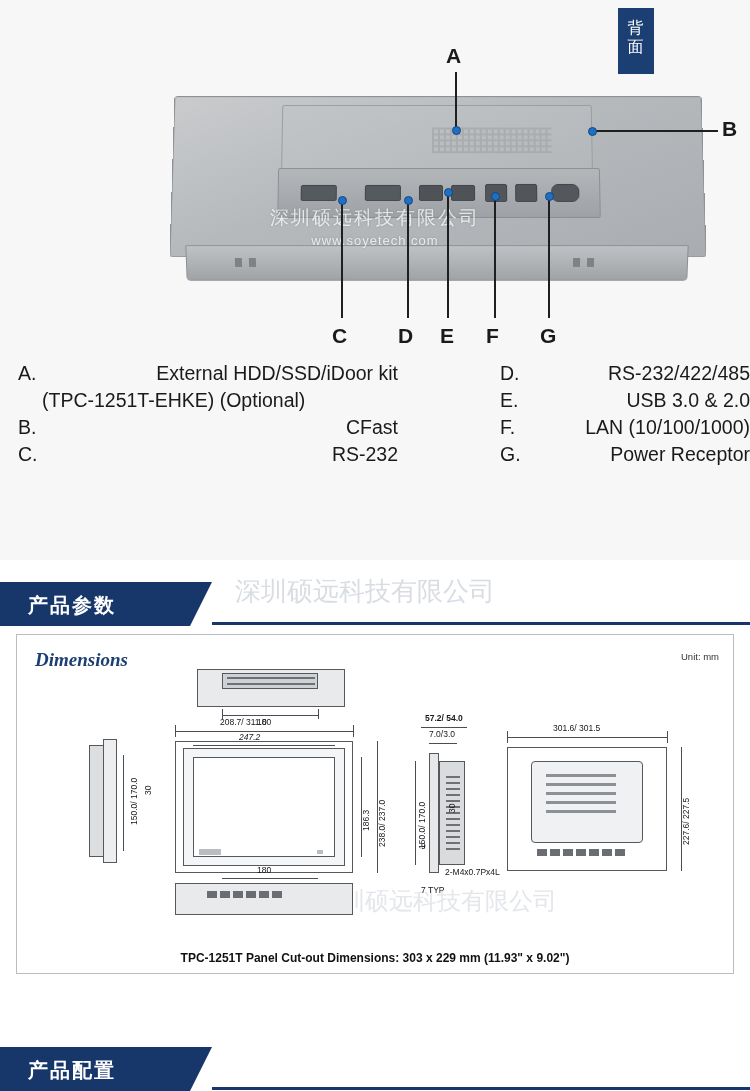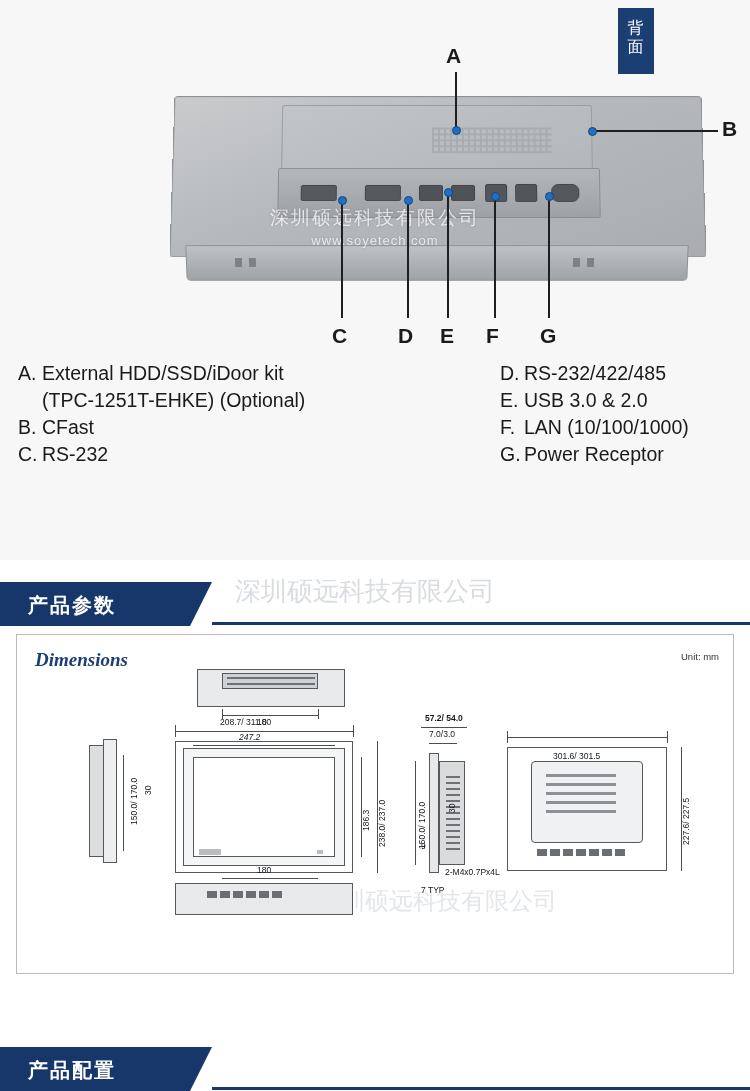--- a/index.html
+++ b/index.html
@@ -170,21 +170,21 @@
     line-height: 27px;
   }
   .legend-col {
     position: absolute;
     top: 0;
   }
   .legend-col.left { left: 18px; width: 380px; }
   .legend-col.right { left: 500px; width: 250px; }
   .legend-item { display: flex; }
   .legend-key { width: 24px; flex: 0 0 24px; }
-  .legend-text { flex: 1; }
+  .legend-text { flex: 1; text-align: right; }
   .legend-sub { padding-left: 24px; }
 
   
   .section-header {
     position: relative;
     width: 750px;
     height: 44px;
     background: #ffffff;
   }
   .sh-bar {
@@ -506,24 +506,25 @@
         <div class="conn"></div>
         <div class="conn"></div>
         <div class="conn"></div>
         <div class="conn"></div>
         <div class="conn"></div>
         <div class="conn"></div>
       </div>
       <div class="dline h" style="left:490px; top:102px; width:160px;"></div>
       <div class="dline v" style="left:490px; top:96px; height:12px;"></div>
       <div class="dline v" style="left:650px; top:96px; height:12px;"></div>
-      <div class="dnum" style="left:536px; top:88px;margin-top:28px;">301.6/ 301.5</div>
+      <div class="dnum" style="left:536px; top:88px;">301.6/ 301.5</div>
       <div class="dline v" style="left:664px; top:112px; height:124px;"></div>
       <div class="dnum rot" style="left:664px; top:210px;">227.6/ 227.5</div>
 
+      <div class="dim-cap">TPC-1251T Panel Cut-out Dimensions: 303 x 229 mm (11.93" x 9.02")</div>
     </div>
   </div>
 
   <div class="section-header bottom-header">
     <div class="sh-bar"></div>
     <div class="sh-text">产品配置</div>
     <div class="sh-rule"></div>
   </div>
 
 </div>

